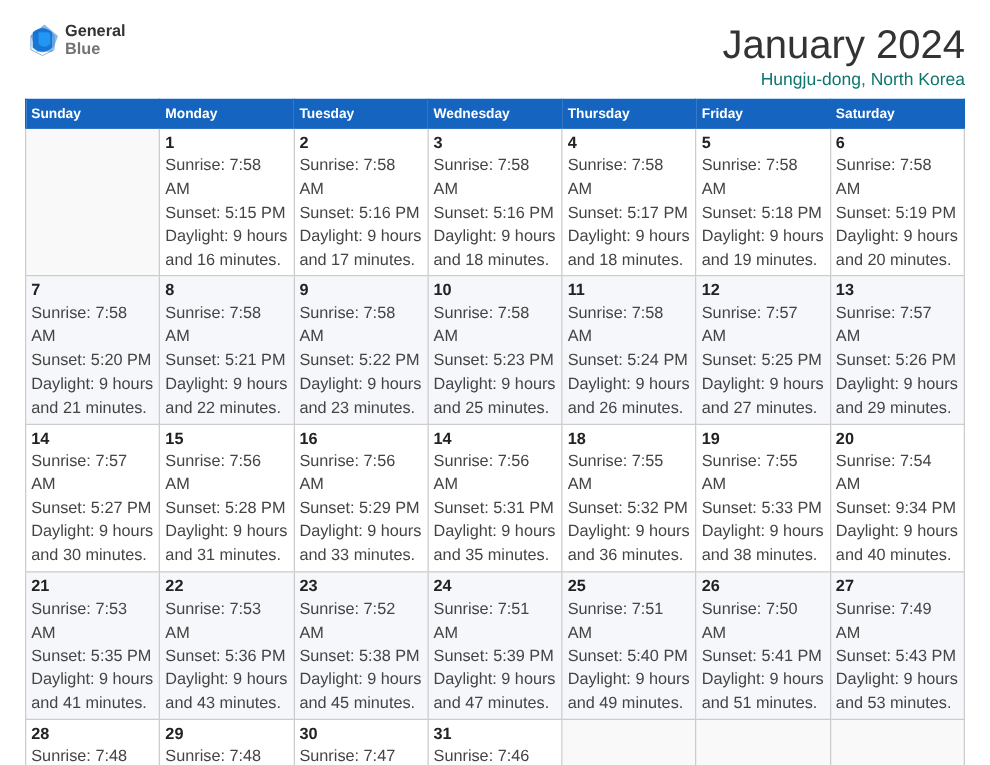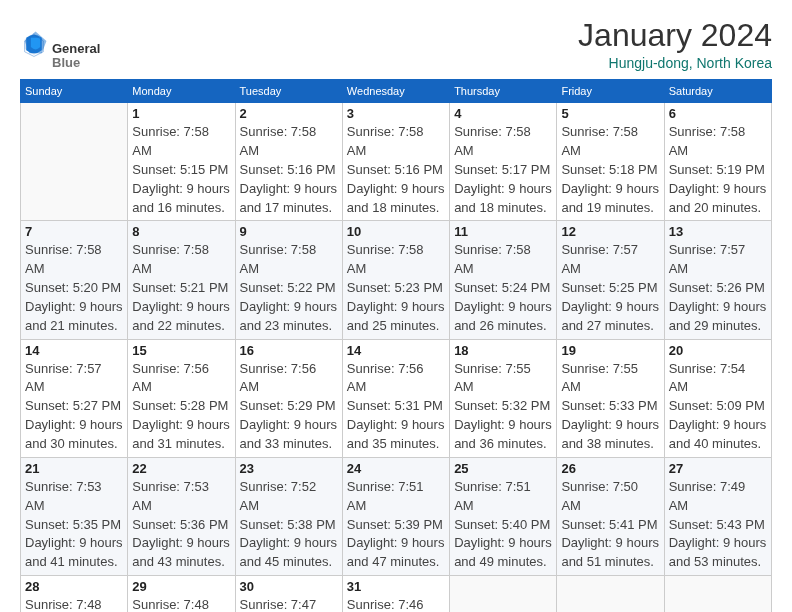--- a/index.html
+++ b/index.html
@@ -27,21 +27,20 @@
       display: flex;
       align-items: center;
       gap: 4px;
     }
     .logo-text {
       display: flex;
       flex-direction: column;
       font-size: 13px;
       font-weight: bold;
       line-height: 1.1;
-      margin-top: 24px;
     }
     .logo-general { color: #333; }
     .logo-blue { color: #737373; }
     .logo-icon {
       width: 28px;
       height: 28px;
     }
     .title-block {
       text-align: right;
     }
@@ -62,21 +61,21 @@
       width: 100%;
       table-layout: fixed;
       font-size: 10.5px;
     }
     .calendar thead tr th {
       background-color: #1565C0;
       color: #fff;
       padding: 5px 4px;
       text-align: left;
       font-size: 11px;
-      font-weight: 400;
+      font-weight: 700;
       border: 1px solid #1565C0;
     }
     .calendar tbody tr td {
       border: 1px solid #ccc;
       vertical-align: top;
       padding: 3px 4px;
       height: 88px;
       background: #fff;
       color: #333;
     }
@@ -271,21 +270,21 @@
           <td>
             <span class="day-number">19</span>
             <div class="day-info" style="white-space: pre-line;">Sunrise: 7:55 AM
 Sunset: 5:33 PM
 Daylight: 9 hours
 and 38 minutes.</div>
           </td>
           <td>
             <span class="day-number">20</span>
             <div class="day-info" style="white-space: pre-line;">Sunrise: 7:54 AM
-Sunset: 5:09 PM
+Sunset: 9:34 PM
 Daylight: 9 hours
 and 40 minutes.</div>
           </td>
         </tr>
         <tr>
           <td>
             <span class="day-number">21</span>
             <div class="day-info" style="white-space: pre-line;">Sunrise: 7:53 AM
 Sunset: 5:35 PM
 Daylight: 9 hours

